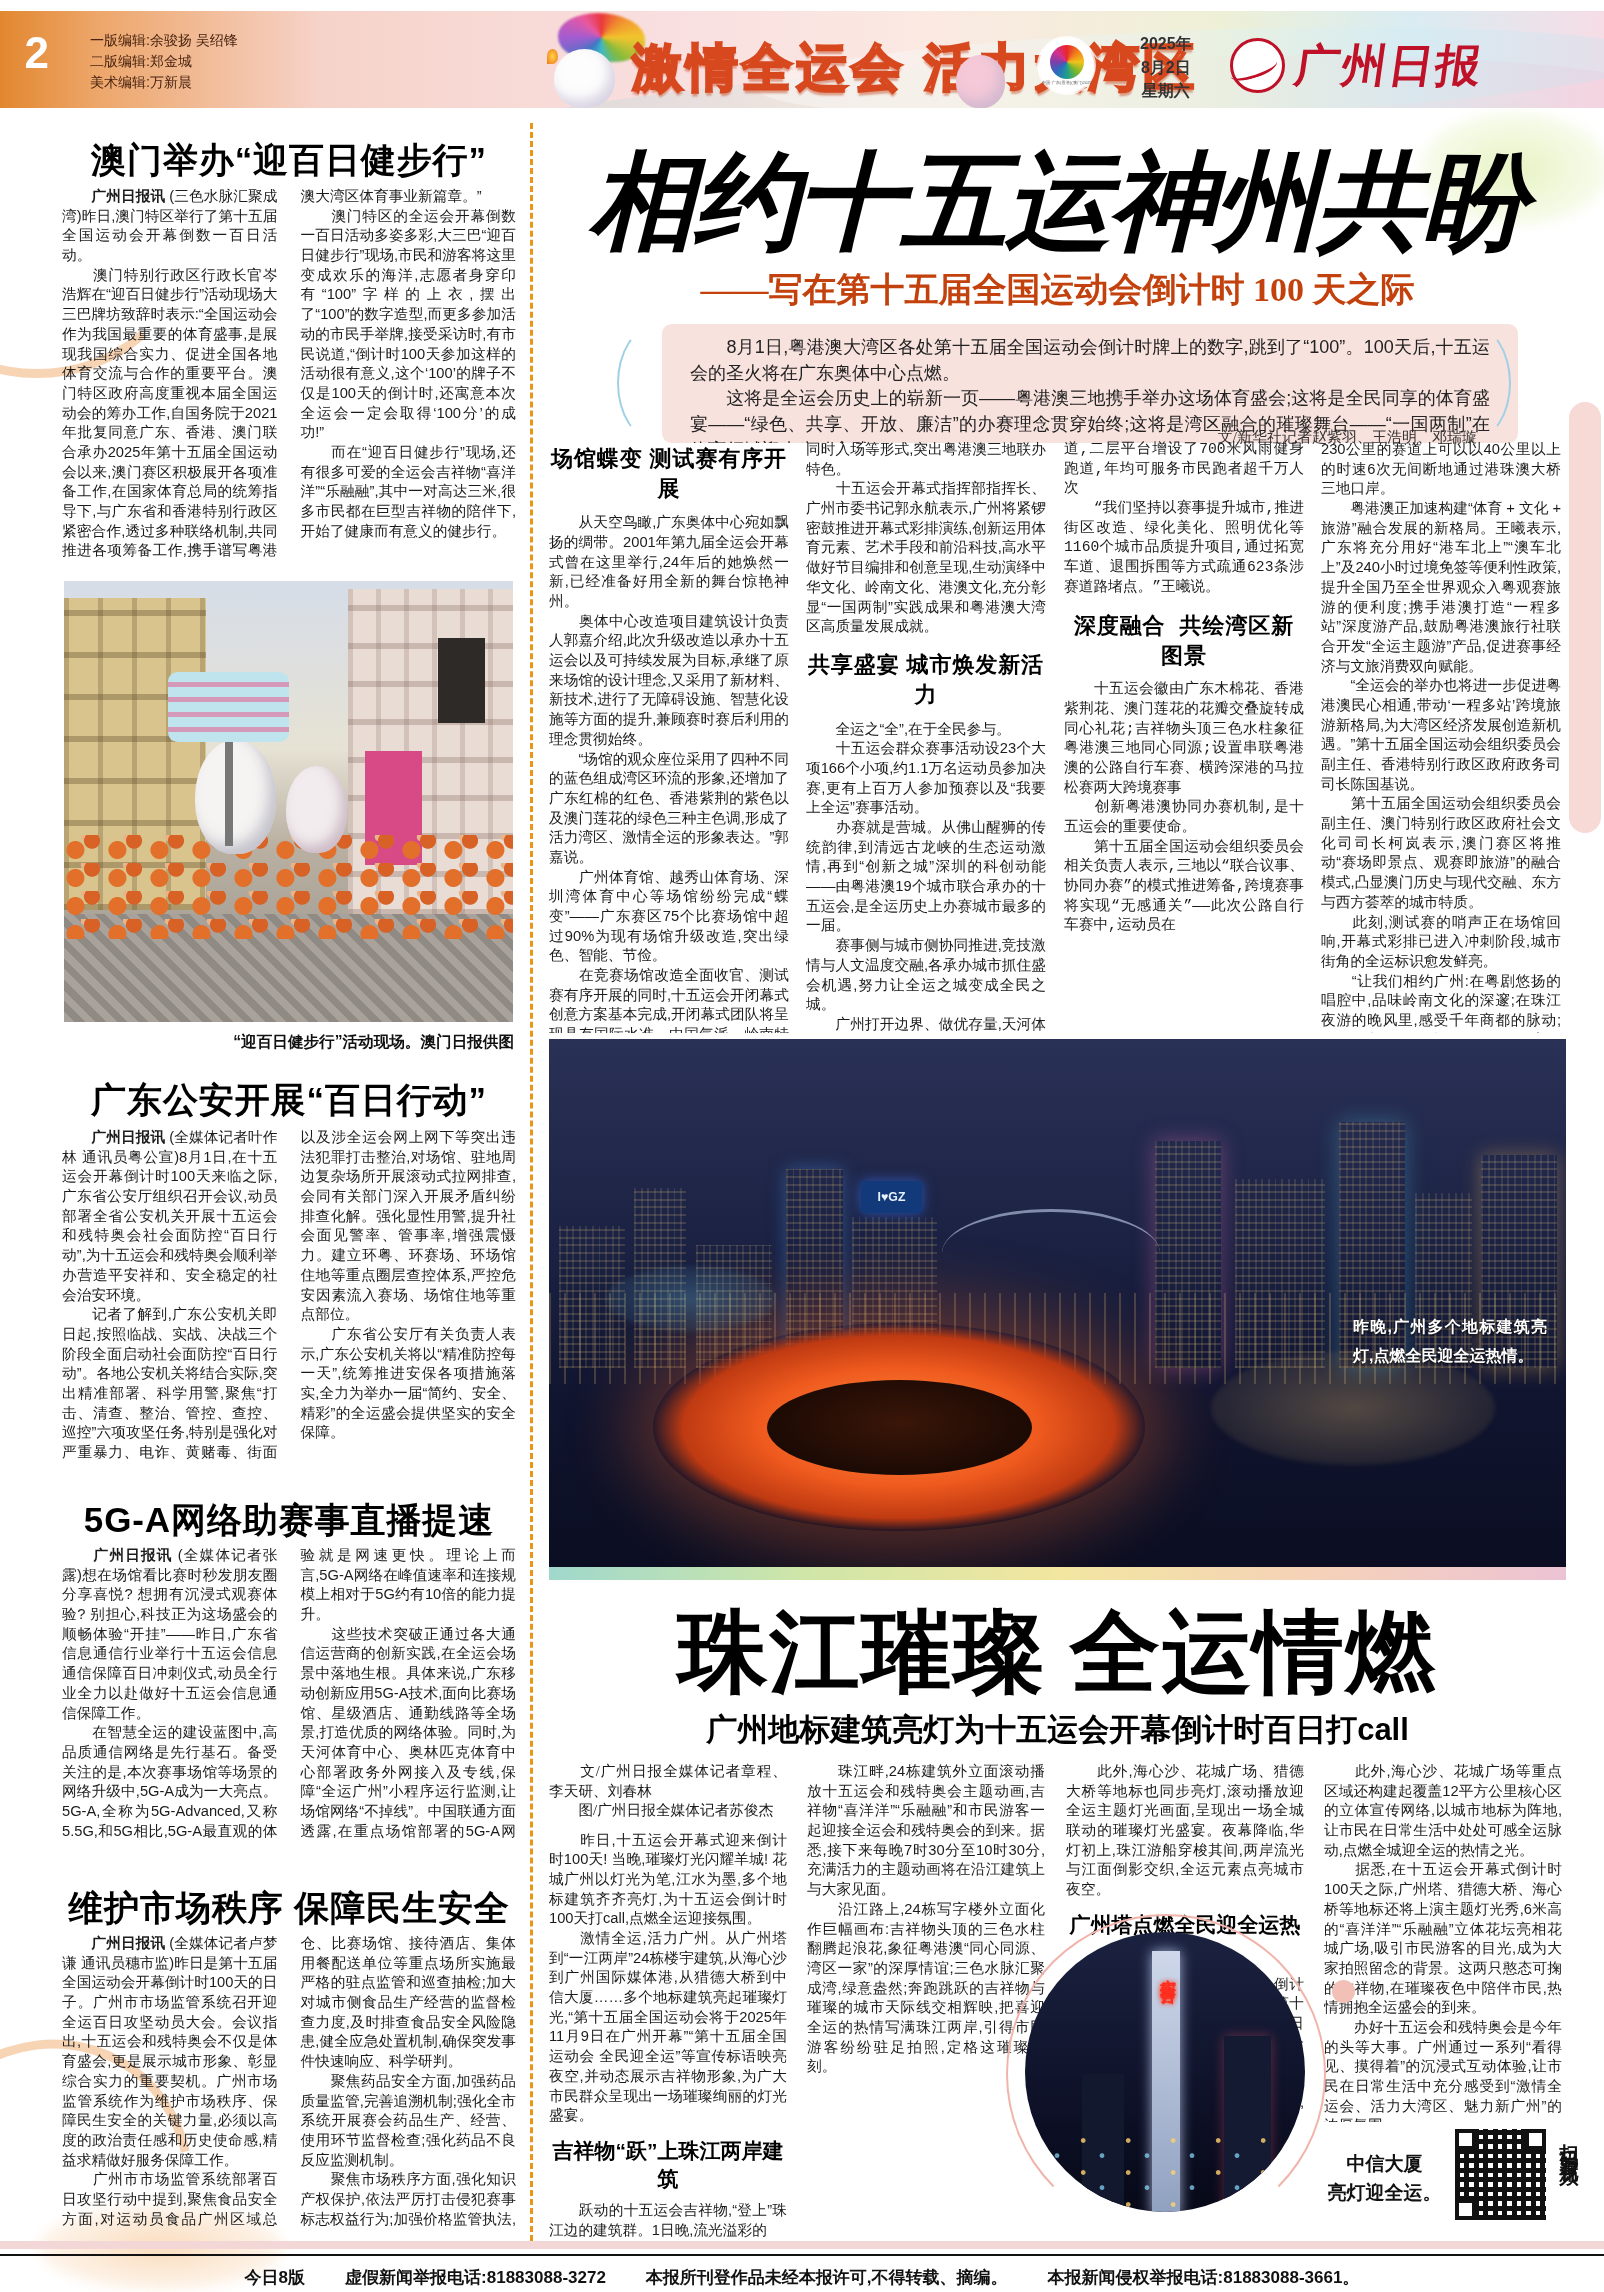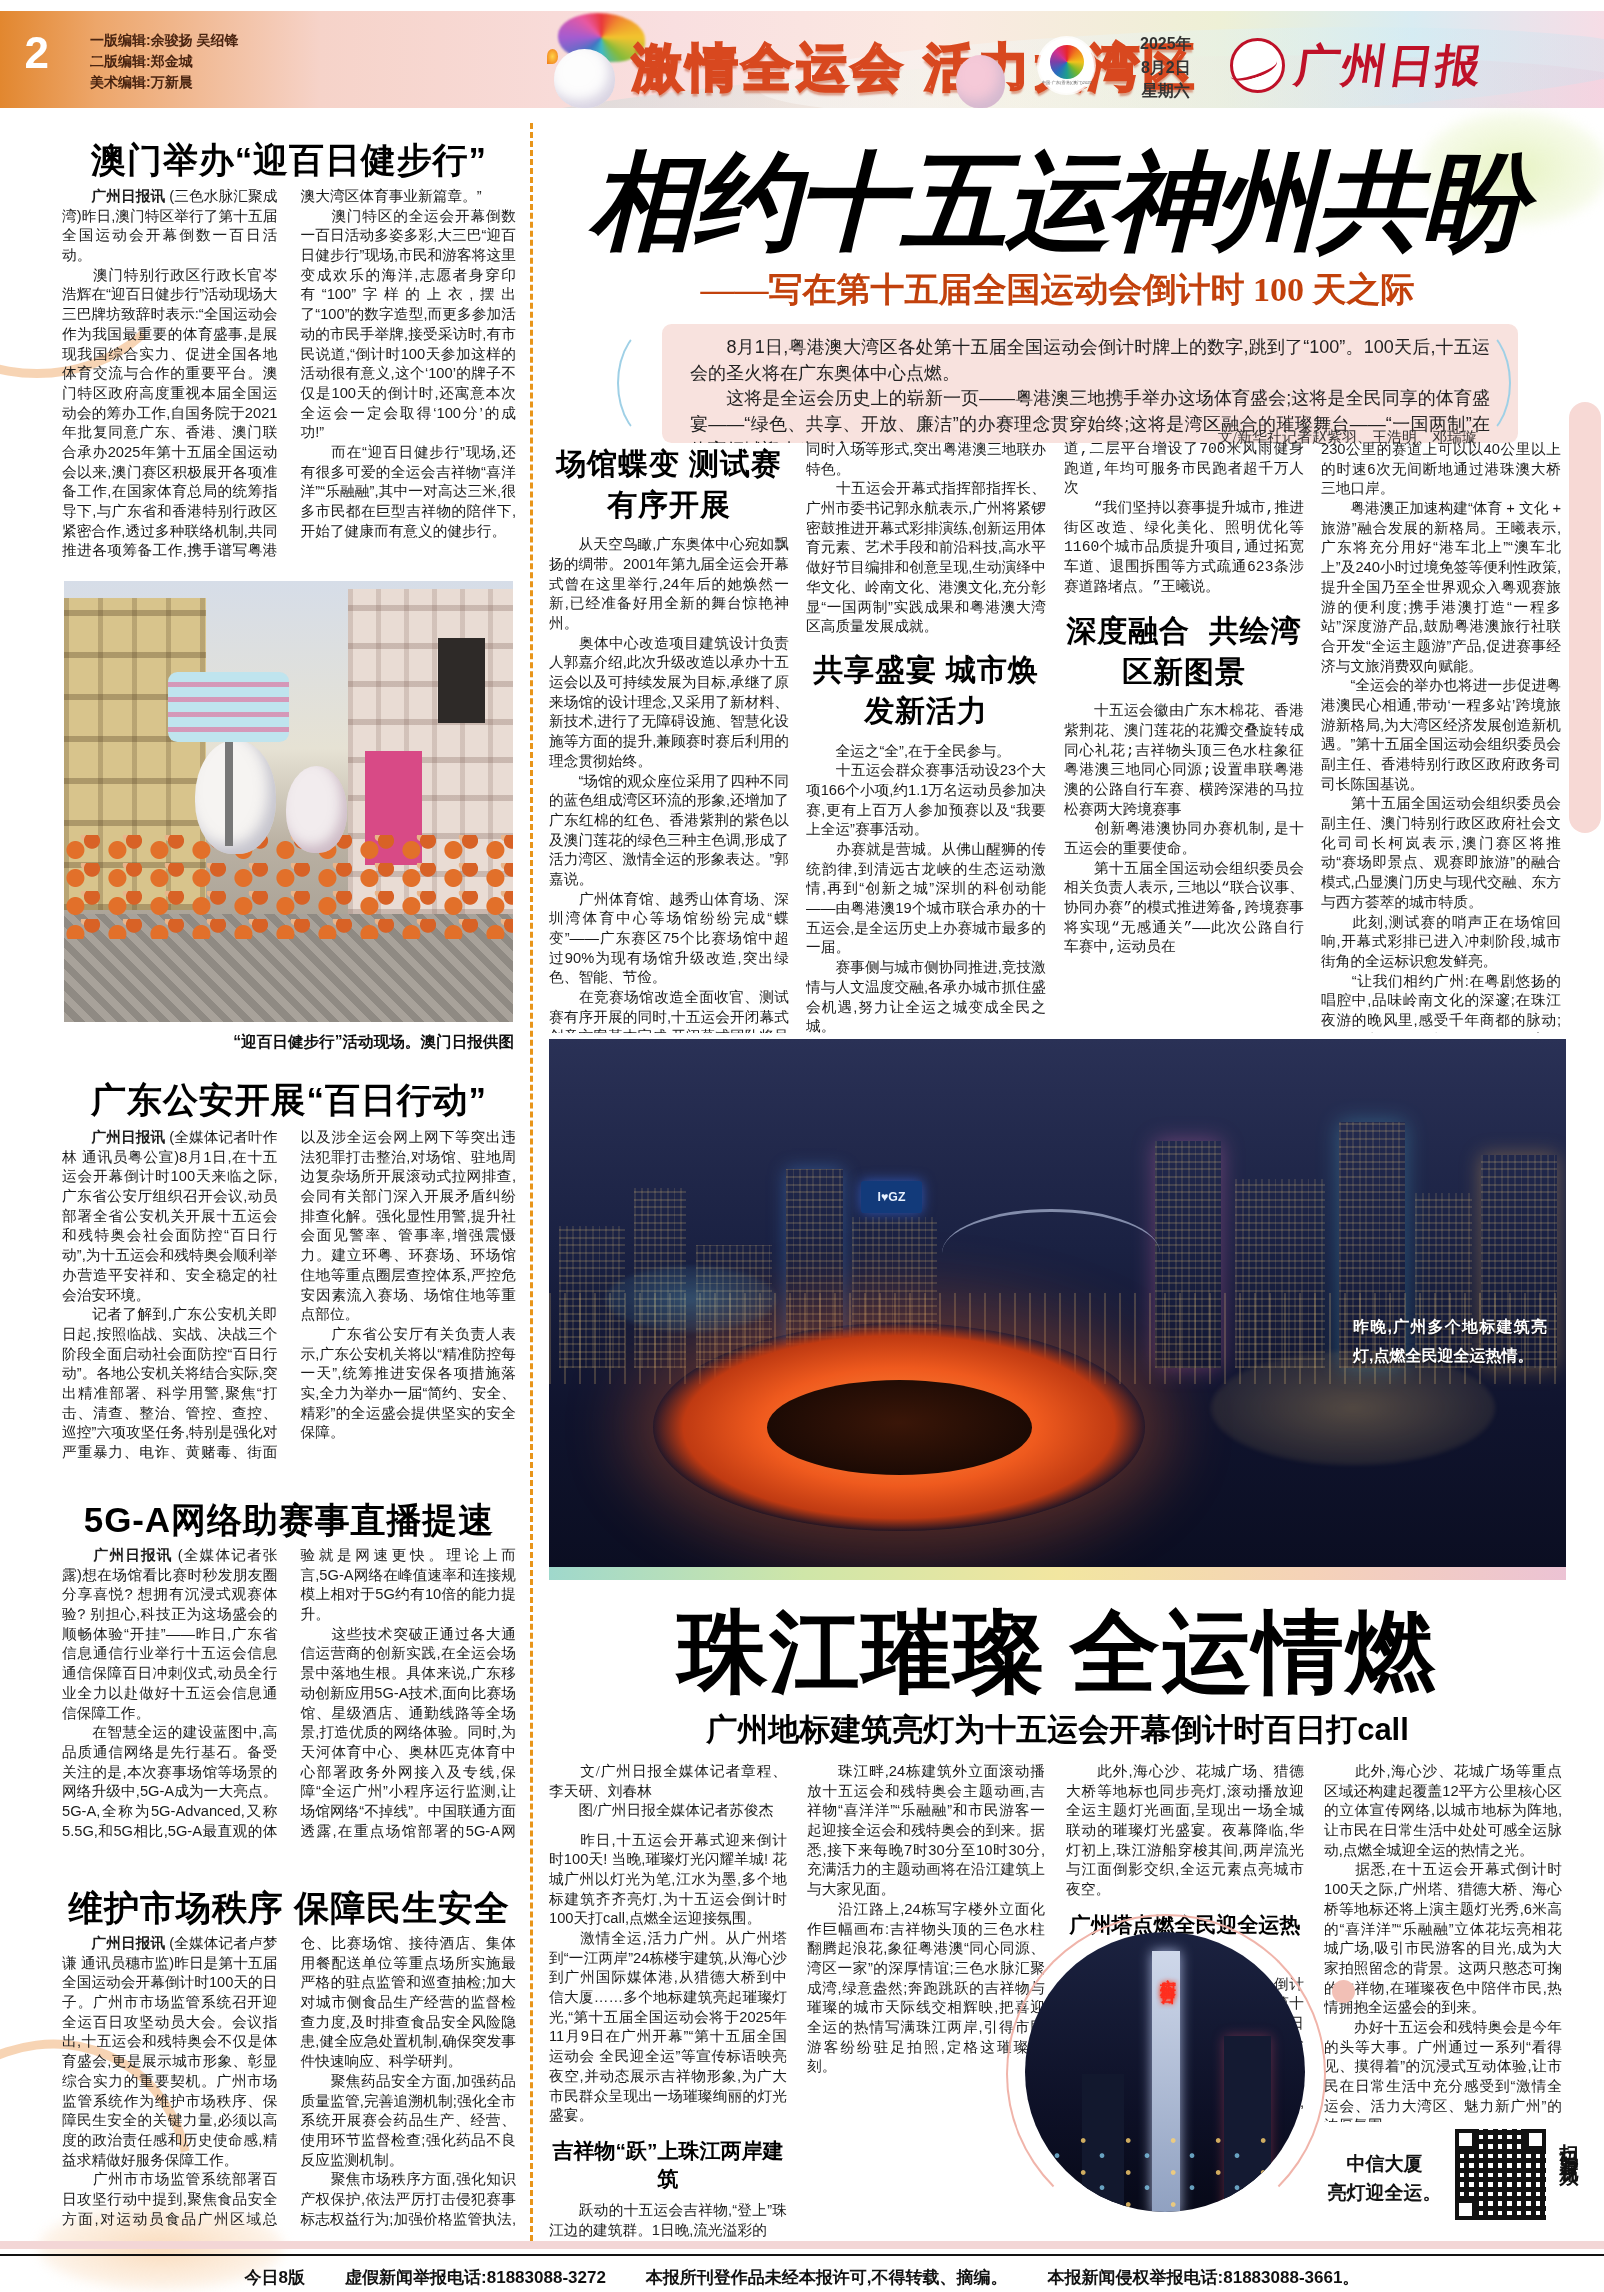--- a/index.html
+++ b/index.html
@@ -22,21 +22,21 @@
     background:linear-gradient(90deg,#e2872f 0%,#eda66a 6%,#f6d3c9 20%,#f9dfe0 42%,#fbe9e2 58%,#eef0d6 76%,#d9ecf2 88%,#f6dde6 100%);
     overflow:hidden;
   }
   .wave{border-radius:50%;opacity:.55;}
   .banner-title{
     font-weight:900;font-size:51px;color:#ffffff;letter-spacing:3.8px;
     -webkit-text-stroke:2.4px #d8481f;text-shadow:0 3.8px 1.9px rgba(190,60,20,.45);
     white-space:nowrap;
   }
   .page-num{font-size:44px;font-weight:900;color:#fff;}
-  .editors{font-size:14px;line-height:1.5;color:#4a2410;font-weight:bold;white-space:pre-line;}
+  .editors{font-size:14px;line-height:1.5;color:#4a2410;font-weight:normal;white-space:pre-line;}
   .date-block{font-size:16px;font-weight:bold;color:#333;line-height:1.45;text-align:center;white-space:pre-line;}
   .masthead{font-size:45px;font-weight:900;color:#bf1128;transform:skewX(-8deg);letter-spacing:1.9px;}
   .masthead-icon{width:49px;height:49px;border:3.8px solid #bf1128;border-radius:50%;position:relative;background:#fff;}
   .masthead-icon::after{content:"";position:absolute;left:-3.8px;top:19px;width:49px;height:15px;border-bottom:3.8px solid #bf1128;border-radius:50%;transform:rotate(-18deg);}
   .emblem{width:55px;height:55px;border-radius:50%;background:#fff;box-shadow:0 0 0 1.9px rgba(255,255,255,.8);display:flex;align-items:center;justify-content:center;flex-direction:column;}
   .emblem-core{width:34px;height:34px;border-radius:50%;
     background:conic-gradient(#e8262a,#f07f1d,#f2c21c,#7ab82a,#1f9e8e,#2a6cc0,#7b3fa8,#d4308e,#e8262a);}
   .emblem-text{font-size:4.7px;color:#666;transform:scale(.9);white-space:nowrap;}
   .mascot{background:#fdfdfd;border-radius:50% 50% 46% 46%;box-shadow:inset -5.7px -7.6px 11.4px rgba(180,170,200,.5);}
   .splash{background:conic-gradient(#e8262a,#f07f1d,#f2c21c,#7ab82a,#29b6c8,#2a6cc0,#9b4fd0,#e84a9a,#e8262a);
@@ -49,21 +49,21 @@
   .vdash{border-left:3.8px dashed #e8951a;}
   
   .main-headline{font-weight:900;font-size:106px;letter-spacing:-1.9px;text-align:center;color:#000;white-space:nowrap;}
   .main-subhead{font-weight:bold;font-size:34px;text-align:center;color:#c2410c;}
   .introbox{background:#f8e2de;border-radius:9.5px;padding:11.4px 28px 9.5px 28px;overflow:hidden;}
   .introtext{font-size:18px;line-height:1.42;text-align:justify;white-space:pre-line;color:#222;}
   .intro-byline{font-size:15px;color:#333;font-family:"Liberation Serif",serif;}
   .arc{width:70px;height:110px;border:2.8px solid #9fd0e6;border-radius:50%;
     border-top-color:transparent;border-right-color:transparent;border-bottom-color:transparent;}
   .arc.right{transform:rotate(180deg);}
-  .sechead{font-size:30px;font-weight:900;text-align:center;letter-spacing:0.9px;margin:13.2px 0 9.5px 0;color:#000;}
+  .sechead{font-size:22px;font-weight:900;text-align:center;letter-spacing:0.9px;margin:13.2px 0 9.5px 0;color:#000;}
   .mcol{width:240px;height:593px;overflow:hidden;}
   .pink-bar{background:#f7d9d5;border-radius:17px;}
   
   .night{background:linear-gradient(180deg,#2a3156 0%,#1a2142 40%,#10142e 70%,#0b0e22 100%);overflow:hidden;}
   .bldg{position:absolute;bottom:199px;background:linear-gradient(180deg,#252c52,#181d3a);
     background-image:repeating-linear-gradient(0deg,rgba(255,216,130,.16) 0 1.9px,transparent 1.9px 7.6px),
                      repeating-linear-gradient(90deg,rgba(255,216,130,.12) 0 1.9px,transparent 1.9px 6.6px);}
   .river{background:linear-gradient(180deg,#1e3356 0%,#15243e 100%);
     background-image:repeating-linear-gradient(90deg,rgba(240,200,120,.22) 0 1.9px,transparent 1.9px 15px);}
   .stadium{background:radial-gradient(ellipse at 50% 50%, #ff9040 0%, #ef5a1e 40%, #bf3a12 62%, rgba(120,30,8,0) 72%);

